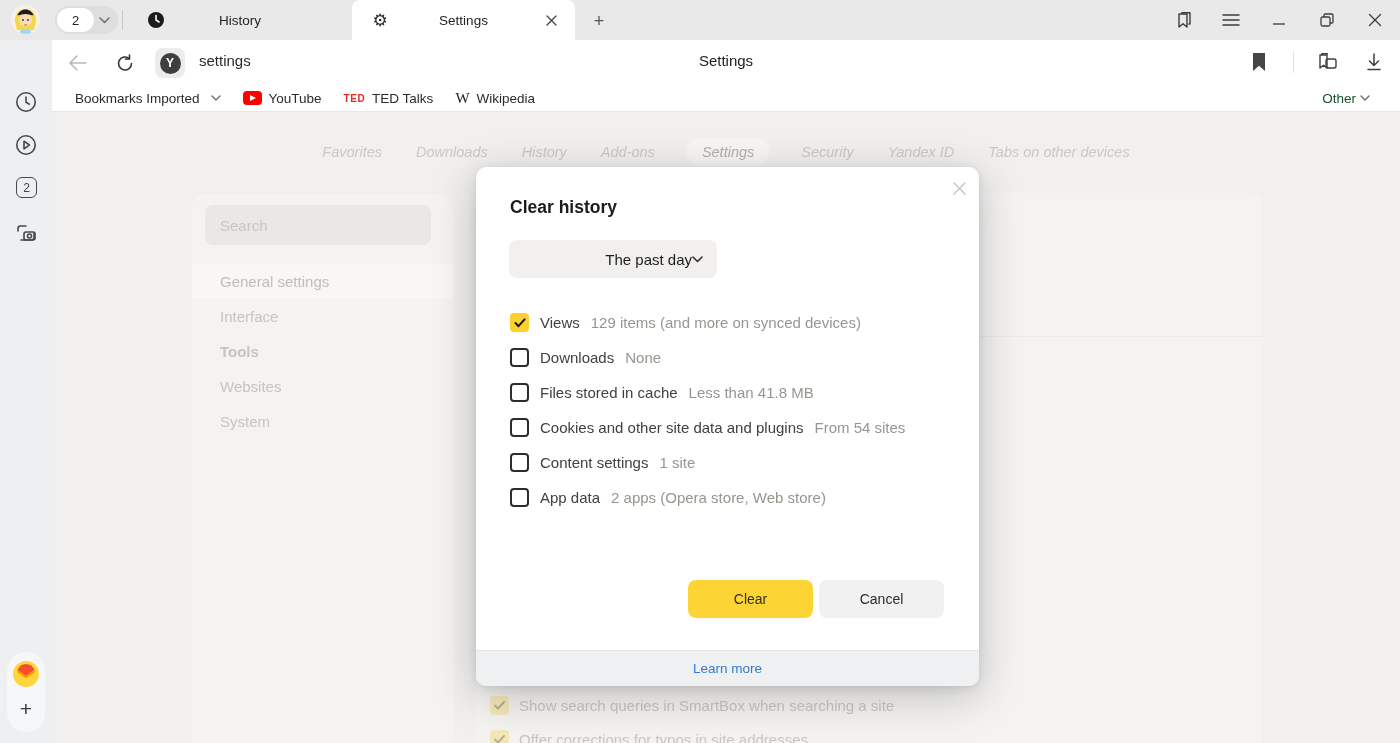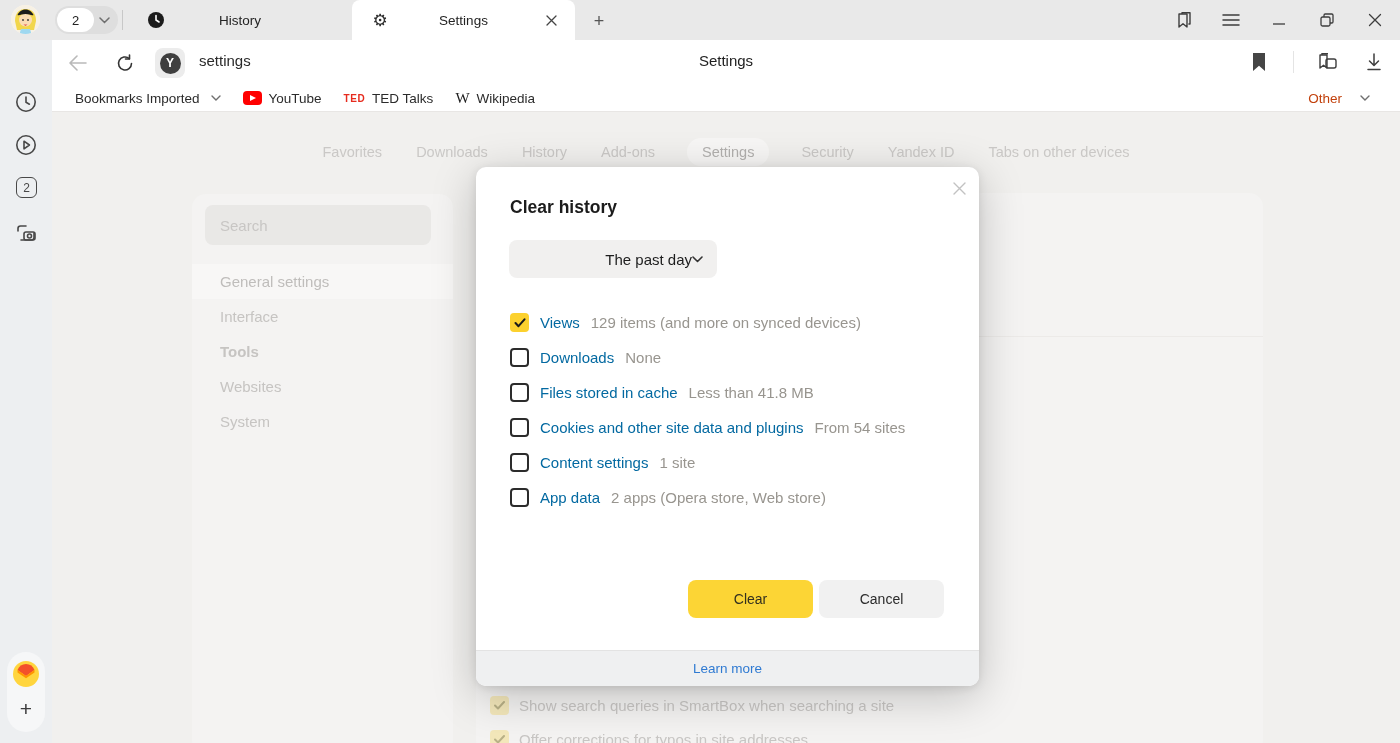--- a/index.html
+++ b/index.html
@@ -40,55 +40,55 @@
 
   
   .bookmarks-bar { position:absolute; left:52px; top:85px; width:1348px; height:27px; background:#fff; border-bottom:1px solid #e8e6e4; display:flex; align-items:center; font-size:13.5px; color:#2b2b2b; }
   .bm-item { display:flex; align-items:center; gap:7px; margin-left:22px; }
   .bm-item:first-child { margin-left:23px; }
   .bm-chevron { color:#6f6f6f; margin-left:4px; }
   .yt-icon { width:19px; height:14px; background:#f00; border-radius:4px; position:relative; }
   .yt-icon:before { content:""; position:absolute; left:7px; top:3.5px; border-left:6px solid #fff; border-top:3.5px solid transparent; border-bottom:3.5px solid transparent; }
   .ted-icon { color:#e62b1e; font-weight:bold; font-size:10px; letter-spacing:.5px; }
   .wiki-icon { font-family:"Liberation Serif", serif; font-size:15px; color:#1b1b1b; }
-  .bm-other { position:absolute; right:30px; display:flex; align-items:center; gap:14px; color:#c2410c; }
+  .bm-other { position:absolute; right:30px; display:flex; align-items:center; gap:0; color:#14532d; }
 
   
   .app-sidebar { position:absolute; left:0; top:40px; width:52px; height:703px; background:#edeff1; }
   .side-icon { position:absolute; left:14px; width:24px; height:24px; color:#484848; display:flex; align-items:center; justify-content:center; }
   .tabs-count-icon { border:1.6px solid #484848; border-radius:6px; font-size:12px; color:#484848; width:21px; height:21px; left:16px; }
   .side-pill { position:absolute; left:7px; top:612px; width:38px; height:80px; background:#f6f7f8; border-radius:19px; }
   .mail-logo { position:absolute; left:13px; top:621px; width:26px; height:26px; }
   .side-plus { position:absolute; left:14px; top:657px; width:24px; height:24px; font-size:21px; color:#3d3d3d; display:flex; align-items:center; justify-content:center; }
 
   
   .content { position:absolute; left:52px; top:112px; width:1348px; height:631px; background:#f1f0ee; }
   .settings-nav { position:absolute; left:0; top:26px; width:1348px; display:flex; justify-content:center; gap:30px; font-size:14.5px; color:#cac8c6; align-items:center; }
-  .settings-nav .nav-item { padding:6px 2px; }
+  .settings-nav .nav-item { padding:6px 2px;font-style:italic; }
   .settings-nav .nav-item.active { background:#f7f6f5; border-radius:15px; padding:6px 15px; color:#b2b0ae; }
   .bg-card-left { position:absolute; left:140px; top:82px; width:261px; height:560px; background:#f4f3f2; border-radius:14px; }
   .bg-search { position:absolute; left:13px; top:11px; width:226px; height:40px; background:#e9e8e6; border-radius:8px; display:flex; align-items:center; padding-left:15px; font-size:15px; color:#c8c6c4; }
   .bg-side-row { position:absolute; left:0; width:261px; height:35px; display:flex; align-items:center; padding-left:28px; font-size:15px; color:#c6c4c2; }
   .bg-side-row.active { background:#f8f7f6; color:#bfbdbb; }
   .bg-card-right { position:absolute; left:424px; top:81px; width:787px; height:561px; background:#f4f3f2; border-radius:14px; }
   .bg-card-right .bg-divider { position:absolute; left:0; top:143px; width:787px; height:1px; background:#eceae8; }
   .bg-check-row { position:absolute; display:flex; align-items:center; gap:10px; font-size:15px; color:#c8c6c4; }
   .bg-checkbox { width:19px; height:19px; border-radius:4px; background:#f3e7ba; display:flex; align-items:center; justify-content:center; color:#b9b187; }
 
   
   .modal { position:absolute; left:476px; top:167px; width:503px; height:519px; background:#fff; border-radius:10px; box-shadow:0 10px 45px rgba(0,0,0,.22), 0 2px 10px rgba(0,0,0,.10); }
   .modal-close { position:absolute; right:9px; top:10px; width:22px; height:22px; display:flex; align-items:center; justify-content:center; color:#c2c2c2; font-size:15px; }
   .modal-title { position:absolute; left:34px; top:30px; font-size:17.5px; font-weight:bold; color:#1c1c1c; }
   .period-select { position:absolute; left:33px; top:73px; width:208px; height:38px; background:#f1f0ef; border-radius:8px; display:flex; align-items:center; justify-content:flex-end; padding:0 14px 0 15px; font-size:15px; color:#1d1d1d; }
   .select-chevron { color:#333; }
   .check-list { position:absolute; left:34px; top:138px; width:440px; }
   .check-row { height:35px; display:flex; align-items:center; gap:11px; }
   .checkbox { width:19px; height:19px; border:2px solid #2c2c2c; border-radius:4px; background:#fff; flex:0 0 auto; }
   .checkbox.checked { border:none; background:#fcd12e; display:flex; align-items:center; justify-content:center; color:#1a1a1a; }
-  .check-label { font-size:15px; color:#0369a1; }
+  .check-label { font-size:15px; color:#404040; }
   .check-detail { font-size:15px; color:#98958f; }
   .modal-buttons { position:absolute; left:0; top:413px; width:503px; height:38px; }
   .btn { position:absolute; top:0; width:125px; height:38px; border:none; border-radius:8px; font-size:14px; font-family:"Liberation Sans", sans-serif; }
   .btn-clear { left:212px; background:#fcd535; color:#33301f; }
   .btn-cancel { left:343px; background:#f1f1f1; color:#2b2b2b; }
   .modal-footer { position:absolute; left:0; top:483px; width:503px; height:36px; background:#eff0f1; border-top:1px solid #e3e3e3; border-radius:0 0 10px 10px; display:flex; align-items:center; justify-content:center; gap:5px; font-size:13.5px; color:#8b8987; }
   .footer-link { color:#2f7ad2; }
 
   svg { display:block; }
 </style>

